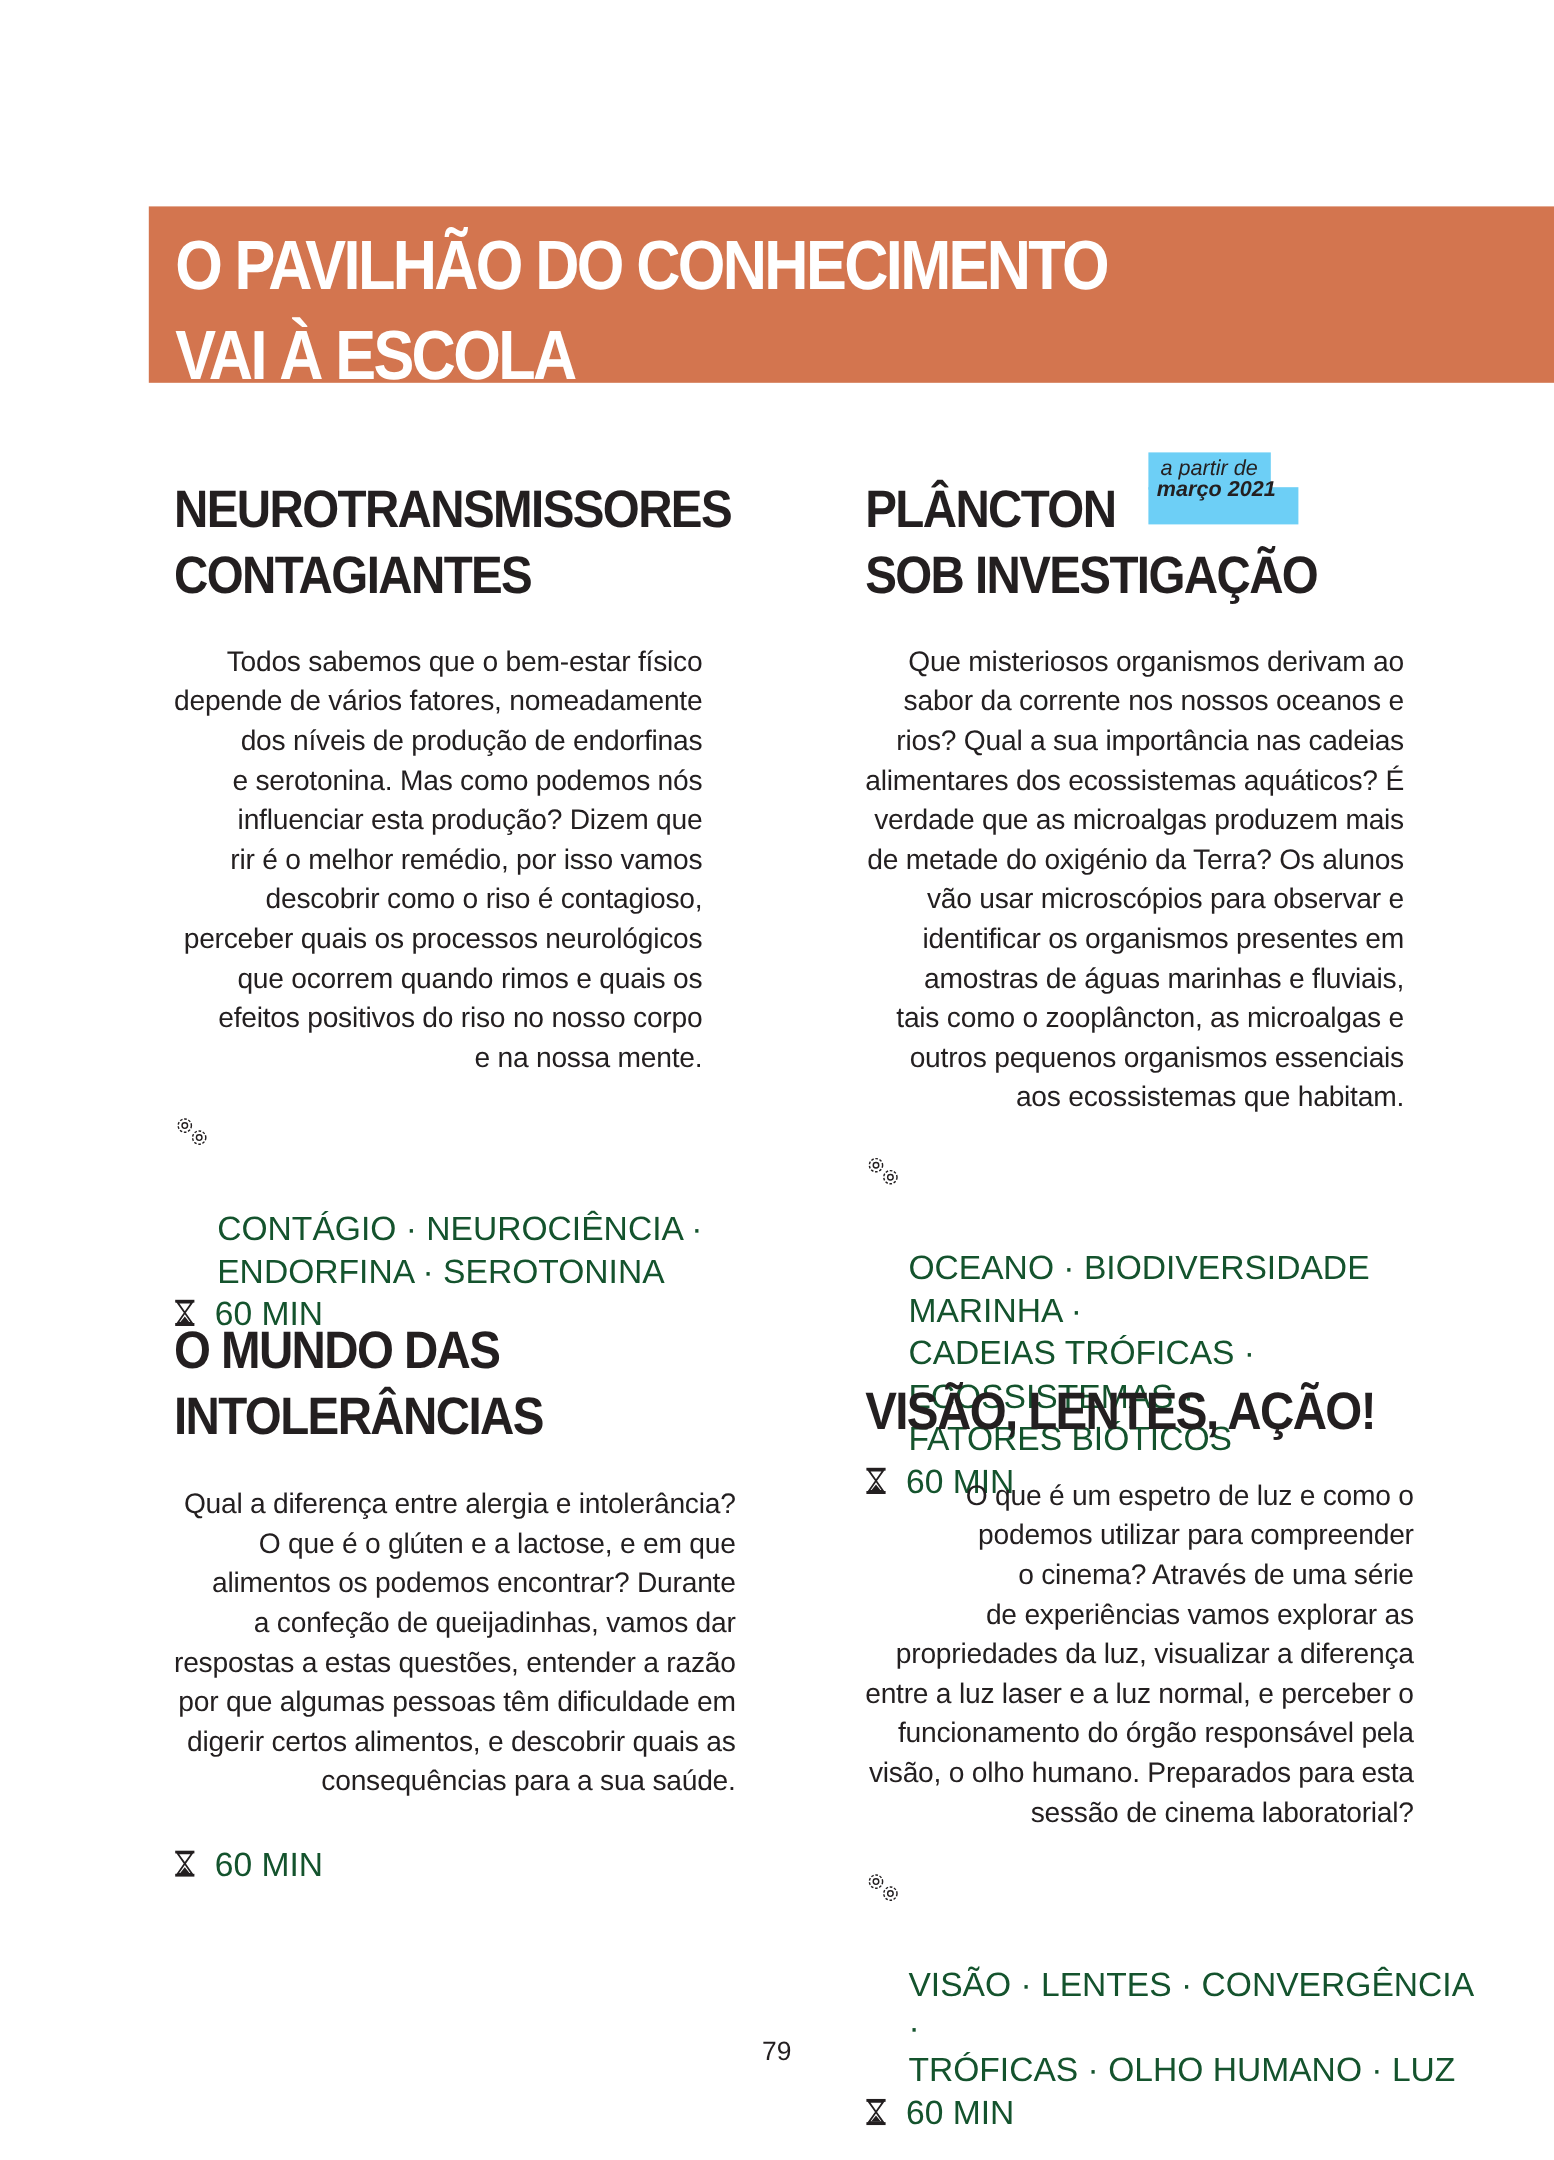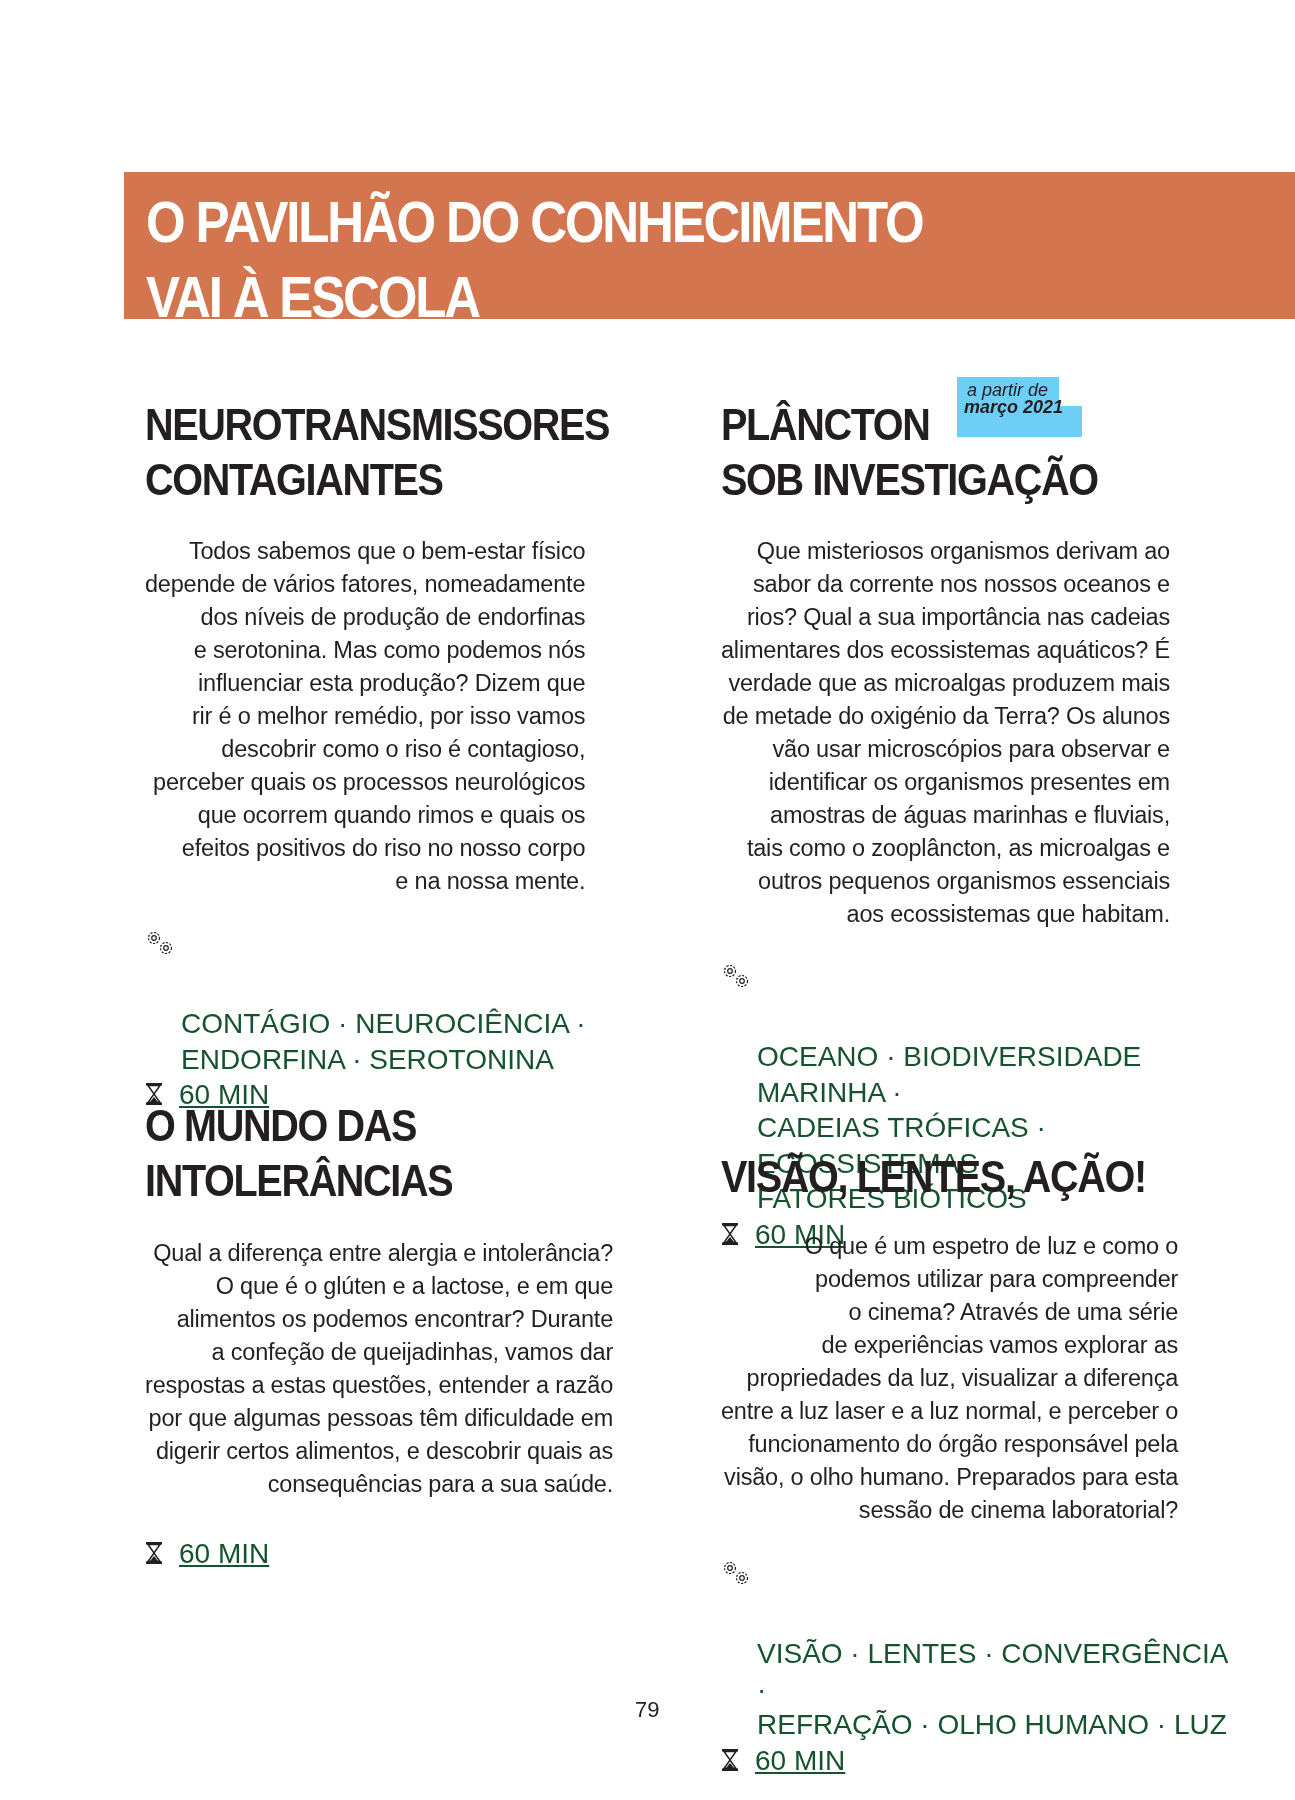--- a/index.html
+++ b/index.html
@@ -27,21 +27,21 @@
     line-height: 55px; letter-spacing: -1.5px; color: #231f20;
     transform: scaleX(0.9); transform-origin: left top; white-space: nowrap;
   }
   .body-text {
     position: absolute; left: 0; margin: 0; font-size: 23.5px; line-height: 33px;
     color: #231f20; white-space: pre-line; letter-spacing: -0.2px; text-align: right;
   }
   .tags { position: absolute; left: 0; font-size: 28px; line-height: 35.5px; color: #14532d; }
   .tag-row { position: relative; padding-left: 36px; white-space: pre-line; }
   .tag-row .gear-icon { position: absolute; left: 0; top: -6px; width: 32px; height: 32px; }
-  .dur-row { position: relative; padding-left: 34px; text-decoration: underline; }
+  .dur-row { position: relative; padding-left: 34px; }
   .dur-row .hourglass-icon { position: absolute; left: 0; top: 6px; width: 18px; height: 22px; }
   .badge { position: absolute; left: 957px; top: 377px; width: 126px; height: 62px; }
   .badge .b1 { position: absolute; left: 0; top: 0; width: 102px; height: 31px; background: #6dcff6; }
   .badge .b2 { position: absolute; left: 0; top: 29px; width: 125px; height: 31px; background: #6dcff6; }
   .badge .t1 { position: absolute; left: 10px; top: 3px; font-style: italic; font-size: 18px; color: #231f20; white-space: nowrap; }
   .badge .t2 { position: absolute; left: 7px; top: 20px; font-style: italic; font-weight: bold; font-size: 18px; color: #231f20; white-space: nowrap; }
   .page-num { position: absolute; left: 635px; top: 1697px; font-size: 22px; color: #231f20; }
 </style>
 </head>
 <body>
@@ -178,21 +178,21 @@
     <div class="tag-row">
       <svg class="gear-icon" viewBox="0 0 32 32">
         <g fill="none" stroke="#231f20" stroke-width="1.2">
           <circle cx="9" cy="9" r="5.5" stroke-dasharray="2.2 1.4"></circle>
             <circle cx="9" cy="9" r="2.3"></circle>
           <circle cx="21" cy="19" r="5.5" stroke-dasharray="2.2 1.4"></circle>
             <circle cx="21" cy="19" r="2.3"></circle>
         </g>
       </svg>
       <span>VISÃO · LENTES · CONVERGÊNCIA ·
-REFRAÇÃO · OLHO HUMANO · LUZ</span>
+TRÓFICAS · OLHO HUMANO · LUZ</span>
     </div>
     <div class="dur-row">
       <svg class="hourglass-icon" viewBox="0 0 18 22">
         <rect x="1" y="0" width="16" height="2.5" fill="#231f20"></rect>
         <rect x="1" y="19.5" width="16" height="2.5" fill="#231f20"></rect>
         <path d="M3 2.5 L15 2.5 L9 11 Z M3 19.5 L15 19.5 L9 11 Z" fill="none" stroke="#231f20" stroke-width="1.5"></path>
         <path d="M5 19 L13 19 L9 14 Z" fill="#231f20"></path>
       </svg>
       <span>60 MIN</span>
     </div>

